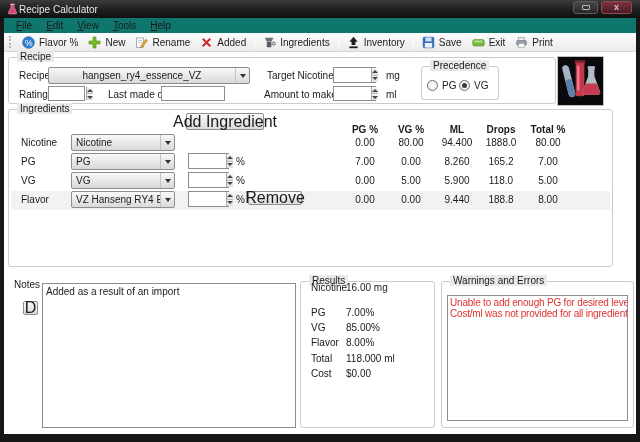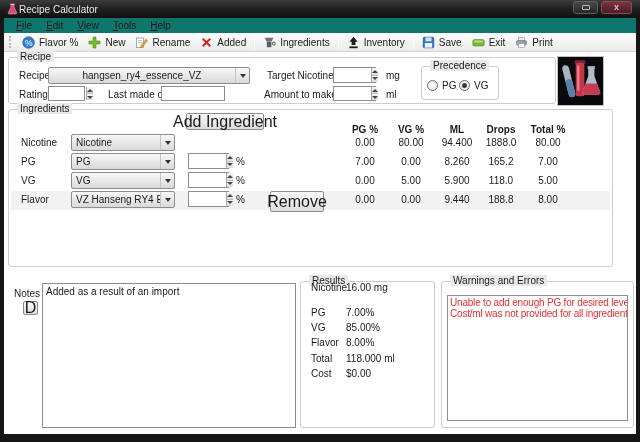--- a/index.html
+++ b/index.html
@@ -77,21 +77,21 @@
   background:radial-gradient(#ffffff,#e4e4e4); position:relative; flex:none; }
 .radio.checked .rb::after { content:""; position:absolute; inset:2px; border-radius:50%; background:#3c3c3c; }
 
 
 .ing-row { position:absolute; left:2px; right:2px; height:19px; }
 .row-highlight { background:#f2f2f2; }
 .row-label { position:absolute; left:10px; top:3px; white-space:nowrap; }
 .row-combo { left:60px; width:104px; top:0; }
 .row-spin { left:177px; width:41px; top:0; }
 .row-pct { position:absolute; left:225px; top:3px; }
-.row-remove { left:237px; width:54px; top:0; height:21px;margin-left:22px; }
+.row-remove { left:237px; width:54px; top:0; height:14px; }
 .cell { position:absolute; top:3px; text-align:center; white-space:nowrap; }
 .c1 { left:330px; width:48px; } .c2 { left:376px; width:48px; } .c3 { left:418px; width:56px; }
 .c4 { left:466px; width:48px; } .c5 { left:508px; width:58px; }
 .hdr-row { position:absolute; left:2px; right:2px; height:14px; }
 .hdr-row .cell { font-weight:bold; top:0; }
 
 
 .res-row { position:absolute; left:10px; right:4px; height:13px; white-space:nowrap; }
 .res-row:nth-of-type(2){ top:25px; } .res-row:nth-of-type(3){ top:40px; }
 .res-row:nth-of-type(4){ top:55px; } .res-row:nth-of-type(5){ top:71px; }
@@ -431,21 +431,21 @@
         <span class="row-pct">%</span>
         <div class="btn row-remove">Remove</div>
         <span class="cell c1">0.00</span>
         <span class="cell c2">0.00</span>
         <span class="cell c3">9.440</span>
         <span class="cell c4">188.8</span>
         <span class="cell c5">8.00</span>
       </div>
     </div>
 
-    <span class="lbl" style="left:10px; top:236px;">Notes</span>
+    <span class="lbl" style="left:10px; top:227px;">Notes</span>
     <div class="btn" style="left:19px; top:249px; width:15px; height:14px;">D</div>
     <textarea class="textbox" style="left: 38px; top: 231px; width: 254px; height: 145px;">Added as a result of an import</textarea>
 
     <div class="groupbox" style="left:296px; top:229px; width:135px; height:147px;">
       <span class="gb-label">Results</span>
       <div class="res-row">
         <span>Nicotine</span>
         <span class="res-val">16.00 mg</span>
       </div>
       <div class="res-row">

